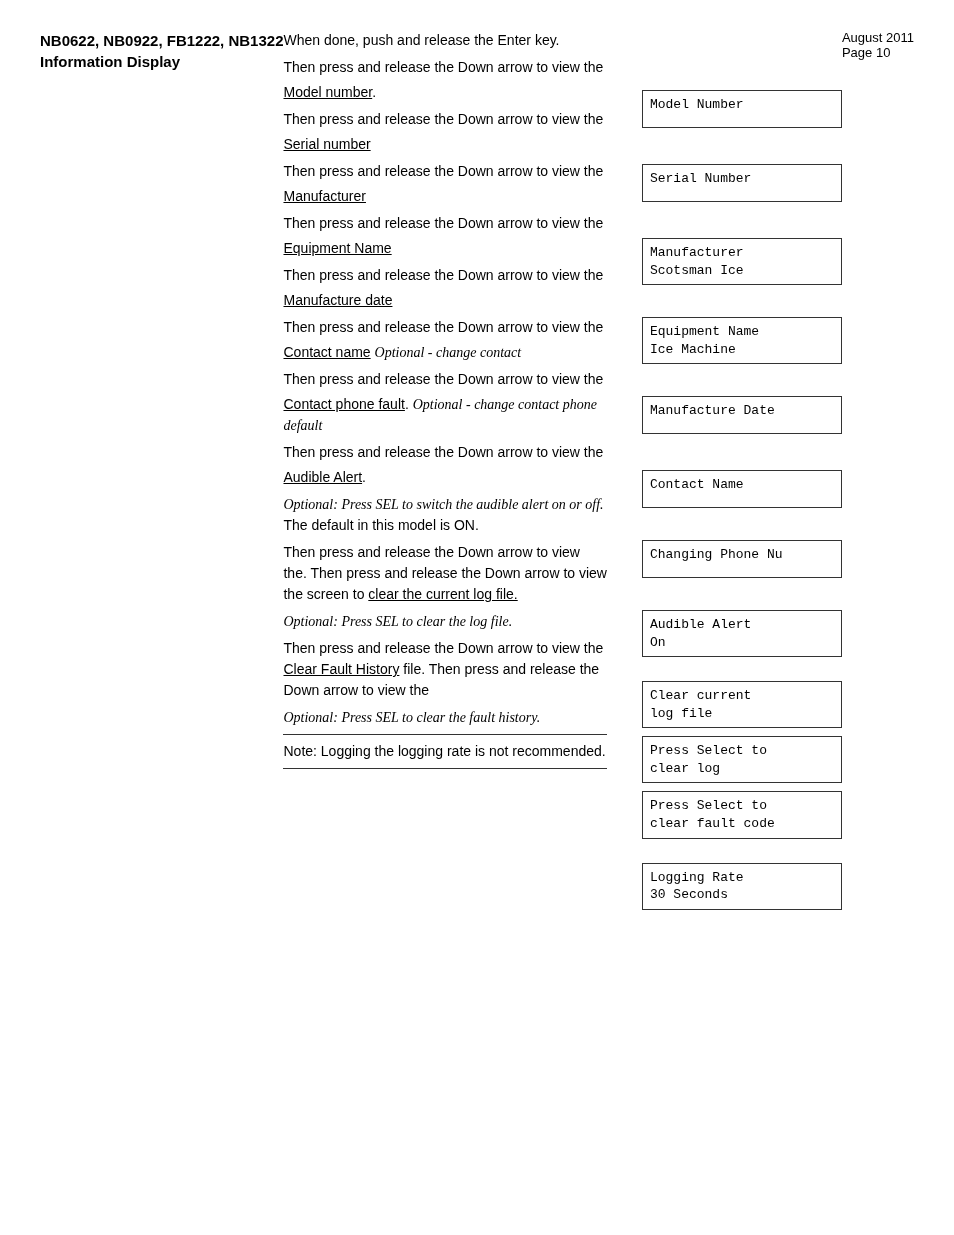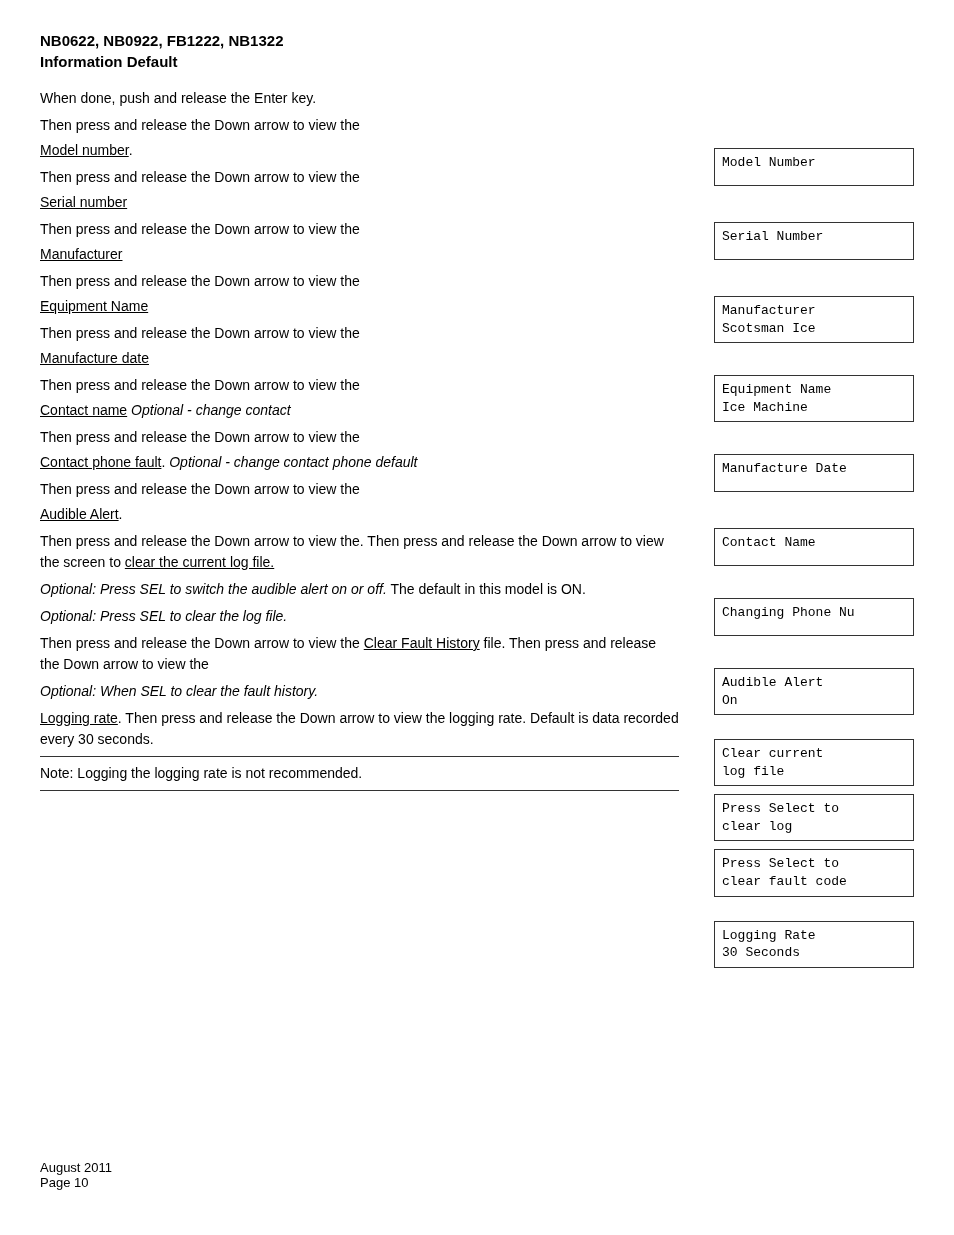--- a/index.html
+++ b/index.html
@@ -13,21 +13,20 @@
       font-family: Arial, Helvetica, sans-serif;
       font-size: 14px;
       color: #000000;
       width: 954px;
       min-height: 1235px;
       padding: 30px 40px 40px 40px;
     }
 
     .page-container {
       display: flex;
-      flex-direction: column;
       width: 100%;
       min-height: 1160px;
       position: relative;
     }
 
     .header {
       margin-bottom: 16px;
     }
 
     .header-title-bold {
@@ -72,20 +71,21 @@
       margin-bottom: 4px;
       line-height: 1.5;
     }
 
     .underline {
       text-decoration: underline;
     }
 
     .italic {
       font-style: italic;
+      font-family: Liberation Serif, serif;
     }
 
     .section {
       margin-bottom: 6px;
     }
 
     hr.divider {
       border: none;
       border-top: 1px solid #333;
       margin: 6px 0;
@@ -96,21 +96,21 @@
     }
   </style>
 </head>
 <body>
 
 <div class="page-container">
 
   <div class="header">
     <div class="header-title-bold">
       <span>NB0622, NB0922, FB1222, NB1322</span><br>
-      <span>Information Default</span>
+      <span>Information Display</span>
     </div>
   </div>
 
   <div class="content-area">
 
     <div class="left-column">
 
       <div class="section">
         <p class="text-block">When done, push and release the Enter key.</p>
       </div>
@@ -149,42 +149,39 @@
         <p class="text-block">Then press and release the Down arrow to view the</p>
         <p class="text-block"><span class="underline">Contact phone fault</span>. <span class="italic">Optional - change contact phone default</span></p>
       </div>
 
       <div class="section">
         <p class="text-block">Then press and release the Down arrow to view the</p>
         <p class="text-block"><span class="underline">Audible Alert</span>.</p>
       </div>
 
       <div class="section">
+        <p class="text-block"><span class="italic">Optional: Press SEL to switch the audible alert on or off.</span> The default in this model is ON.</p>
+      </div>
+
+      <div class="section">
         <p class="text-block">Then press and release the Down arrow to view the. Then press and release the Down arrow to view the screen to <span class="underline">clear the current log file.</span></p>
       </div>
 
       <div class="section">
-        <p class="text-block"><span class="italic">Optional: Press SEL to switch the audible alert on or off.</span> The default in this model is ON.</p>
-      </div>
-
-      <div class="section">
         <p class="text-block italic"><em>Optional: Press SEL to clear the log file.</em></p>
       </div>
 
       <div class="section">
         <p class="text-block">Then press and release the Down arrow to view the <span class="underline">Clear Fault History</span> file. Then press and release the Down arrow to view the</p>
       </div>
 
       <div class="section">
-        <p class="text-block italic"><em>Optional: When SEL to clear the fault history.</em></p>
-      </div>
-
-      <div class="section">
-        <p class="text-block"><span class="underline">Logging rate</span>. Then press and release the Down arrow to view the logging rate. Default is data recorded every 30 seconds.</p>
-      </div>
+        <p class="text-block italic"><em>Optional: Press SEL to clear the fault history.</em></p>
+      </div>
+
 
       <hr class="divider">
 
       <div class="section">
         <p class="text-block">Note: Logging the logging rate is not recommended.</p>
       </div>
 
       <hr class="divider">
 
     </div>

